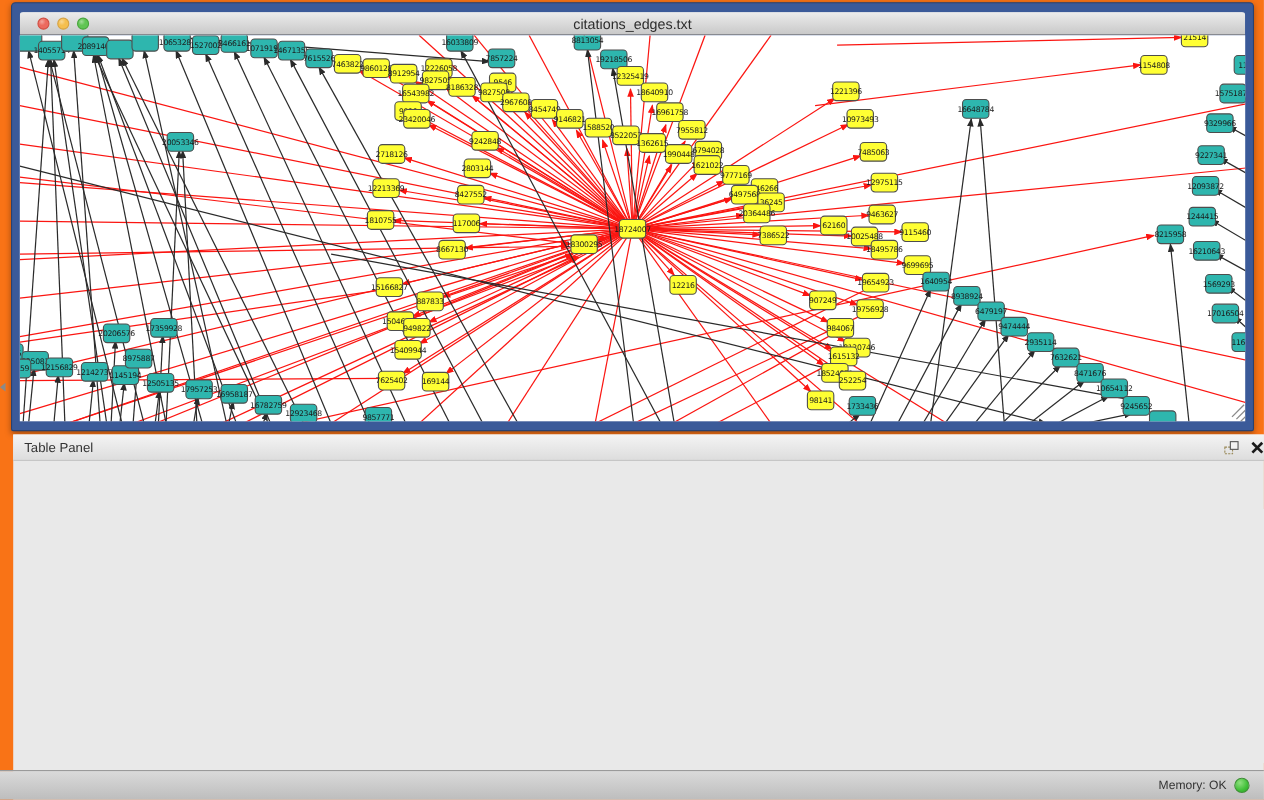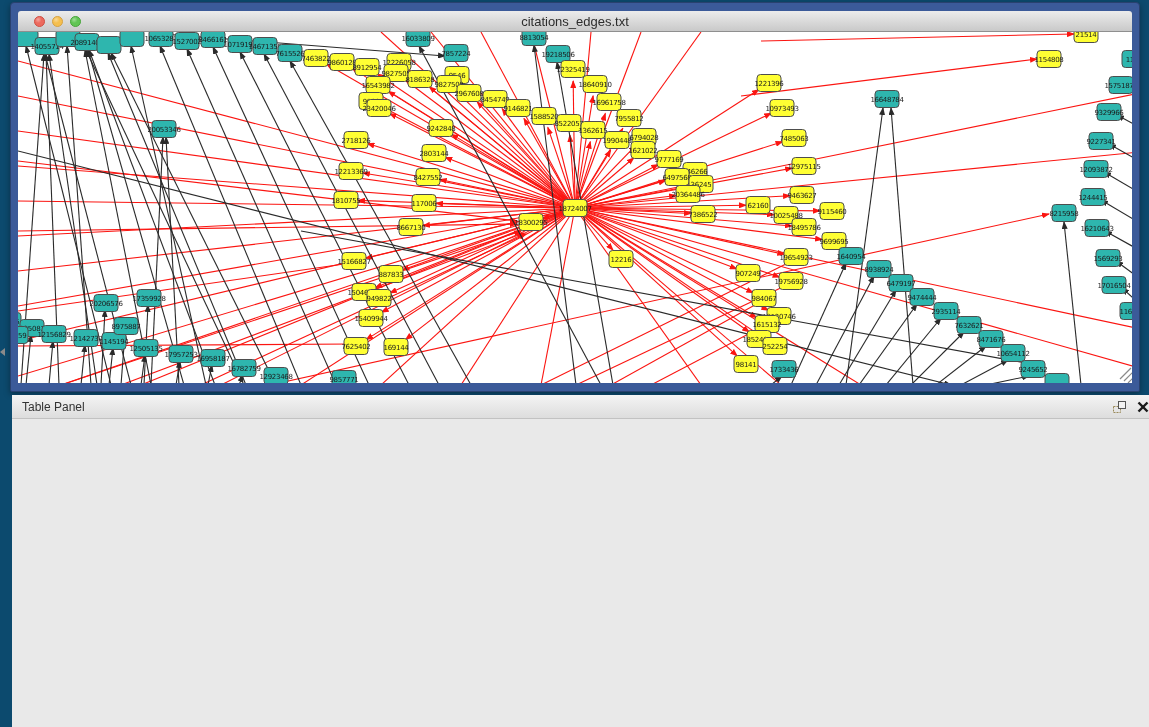--- a/index.html
+++ b/index.html
@@ -1,17 +1,17 @@
 <!DOCTYPE html>
 <html><head>
 <meta charset="utf-8">
 <style>
   * { margin:0; padding:0; box-sizing:border-box; }
   html,body { width:1149px; height:727px; font-family:"Liberation Sans",sans-serif; }
-  .desktop { position:relative; width:1149px; height:727px; background:#0c4a6e; overflow:hidden; }
+  .desktop { position:relative; width:1149px; height:727px; background:#f97316; overflow:hidden; }
 
   
   .net-window { position:absolute; left:10px; top:2px; width:1130px; height:390px;
     background:#3b5a99; border:1px solid #29416f; border-radius:4px 4px 2px 2px;
     box-shadow:0 2px 6px rgba(0,0,0,.35); }
   .titlebar { position:absolute; left:7px; right:7px; top:8px; height:21px;
     background:linear-gradient(#ececec,#c9c9c9); border-bottom:1px solid #8f8f8f;
     border-radius:3px 3px 0 0; }
   .title-text { position:absolute; left:0; right:0; top:3px; text-align:center;
     font-size:13px; color:#2d2d2d; }
@@ -746,13 +746,17 @@
           <line x1="3.5" y1="3.5" x2="12.5" y2="12.5" stroke="#1a1a1a" stroke-width="2.4"></line>
           <line x1="12.5" y1="3.5" x2="3.5" y2="12.5" stroke="#1a1a1a" stroke-width="2.4"></line>
         </svg>
       </span>
     </div>
 
     <div id="toolbar"></div>
 
   </div>
 
+  <div class="status-bar">
+    <span class="mem-label">Memory: OK</span>
+    <span class="mem-dot"></span>
+  </div>
 </div>
 
 </body></html>

